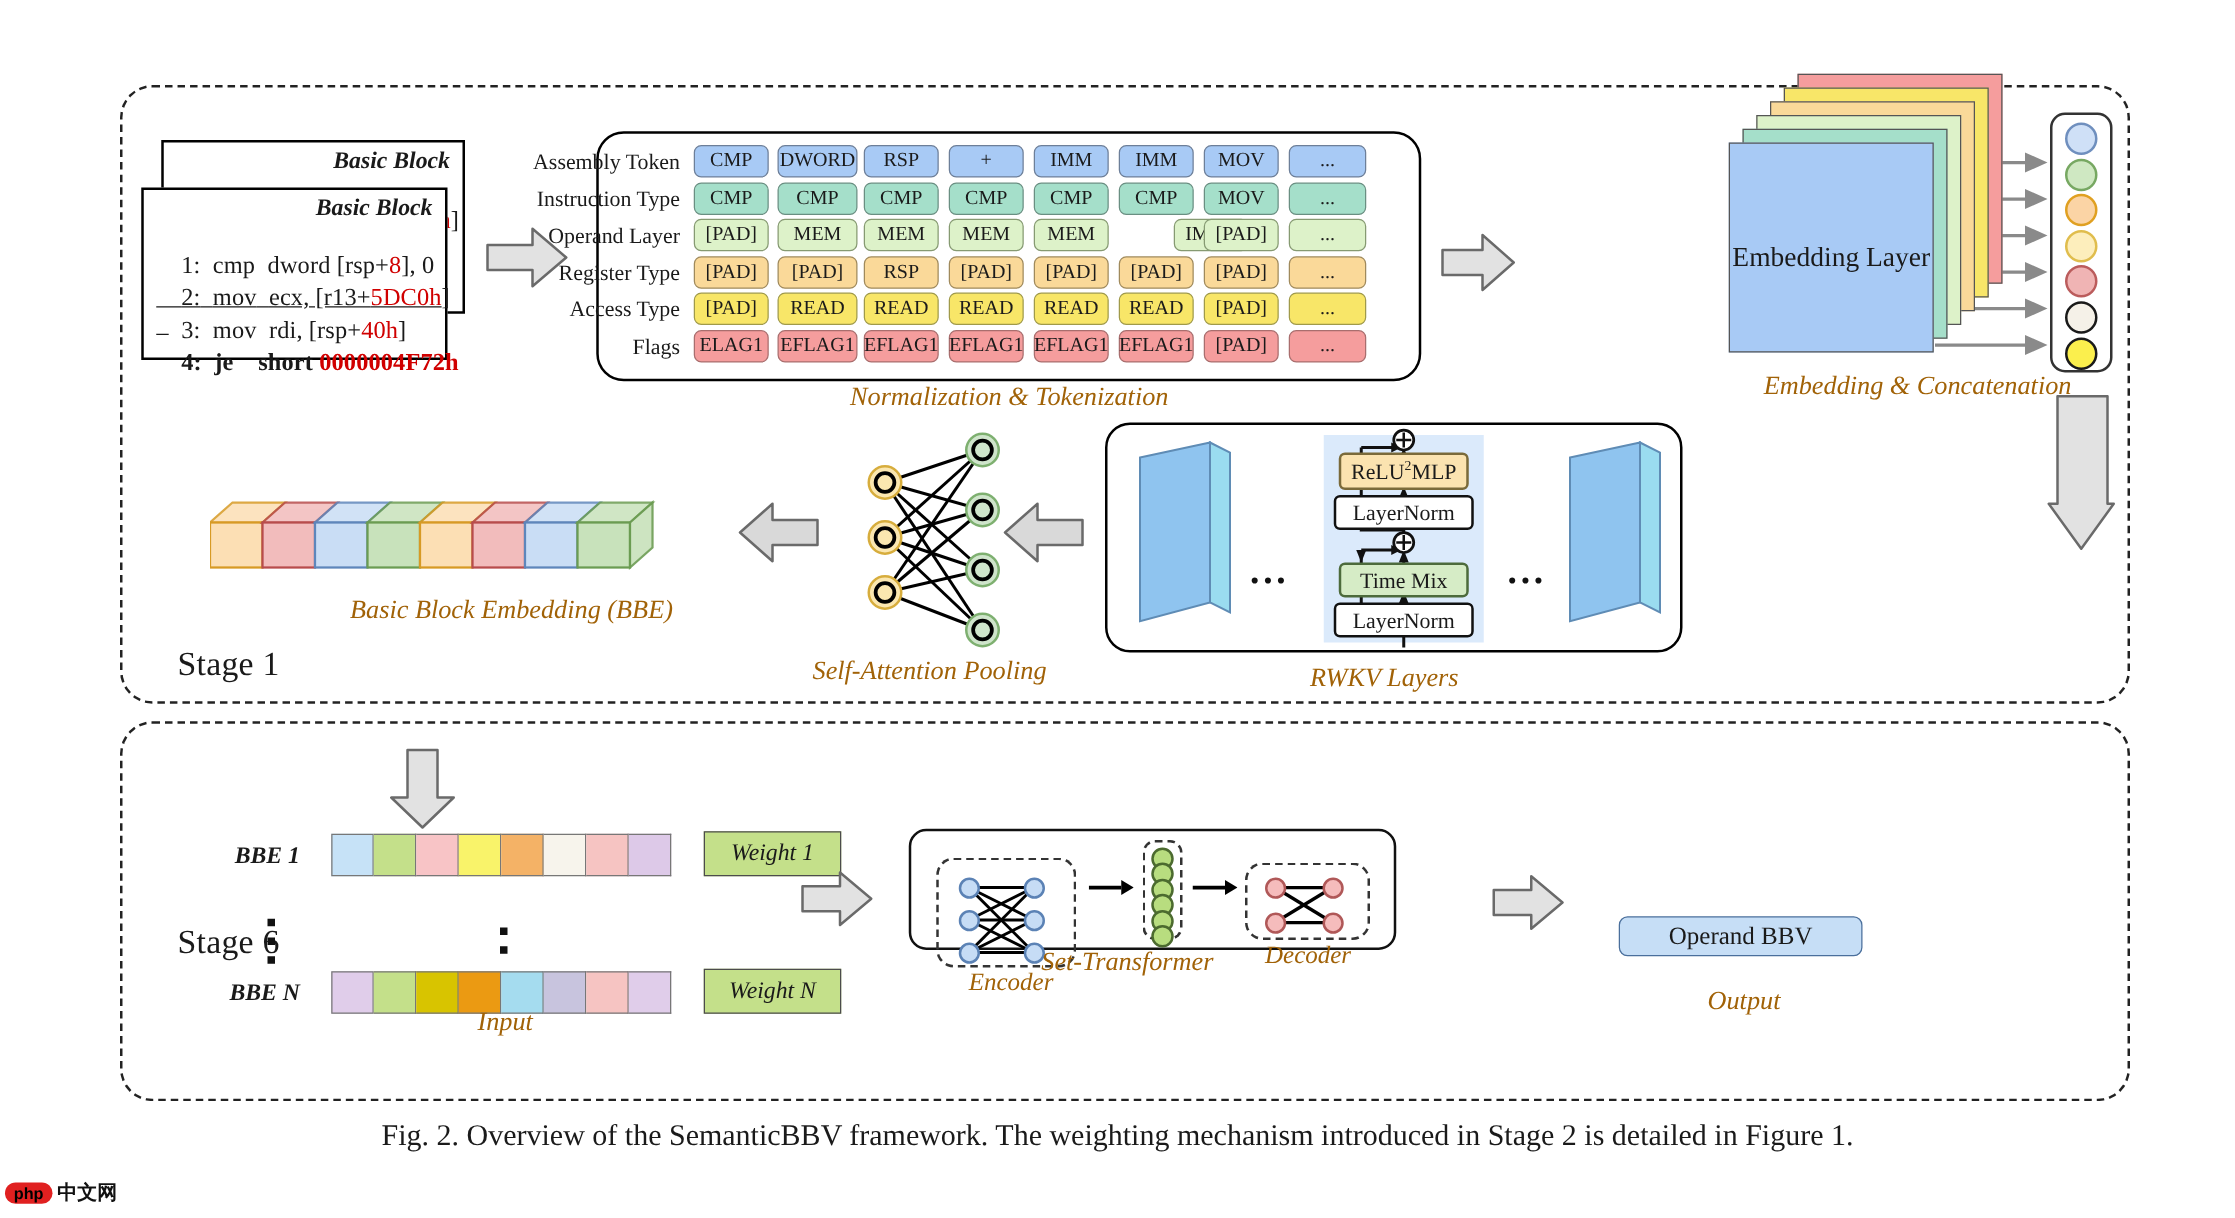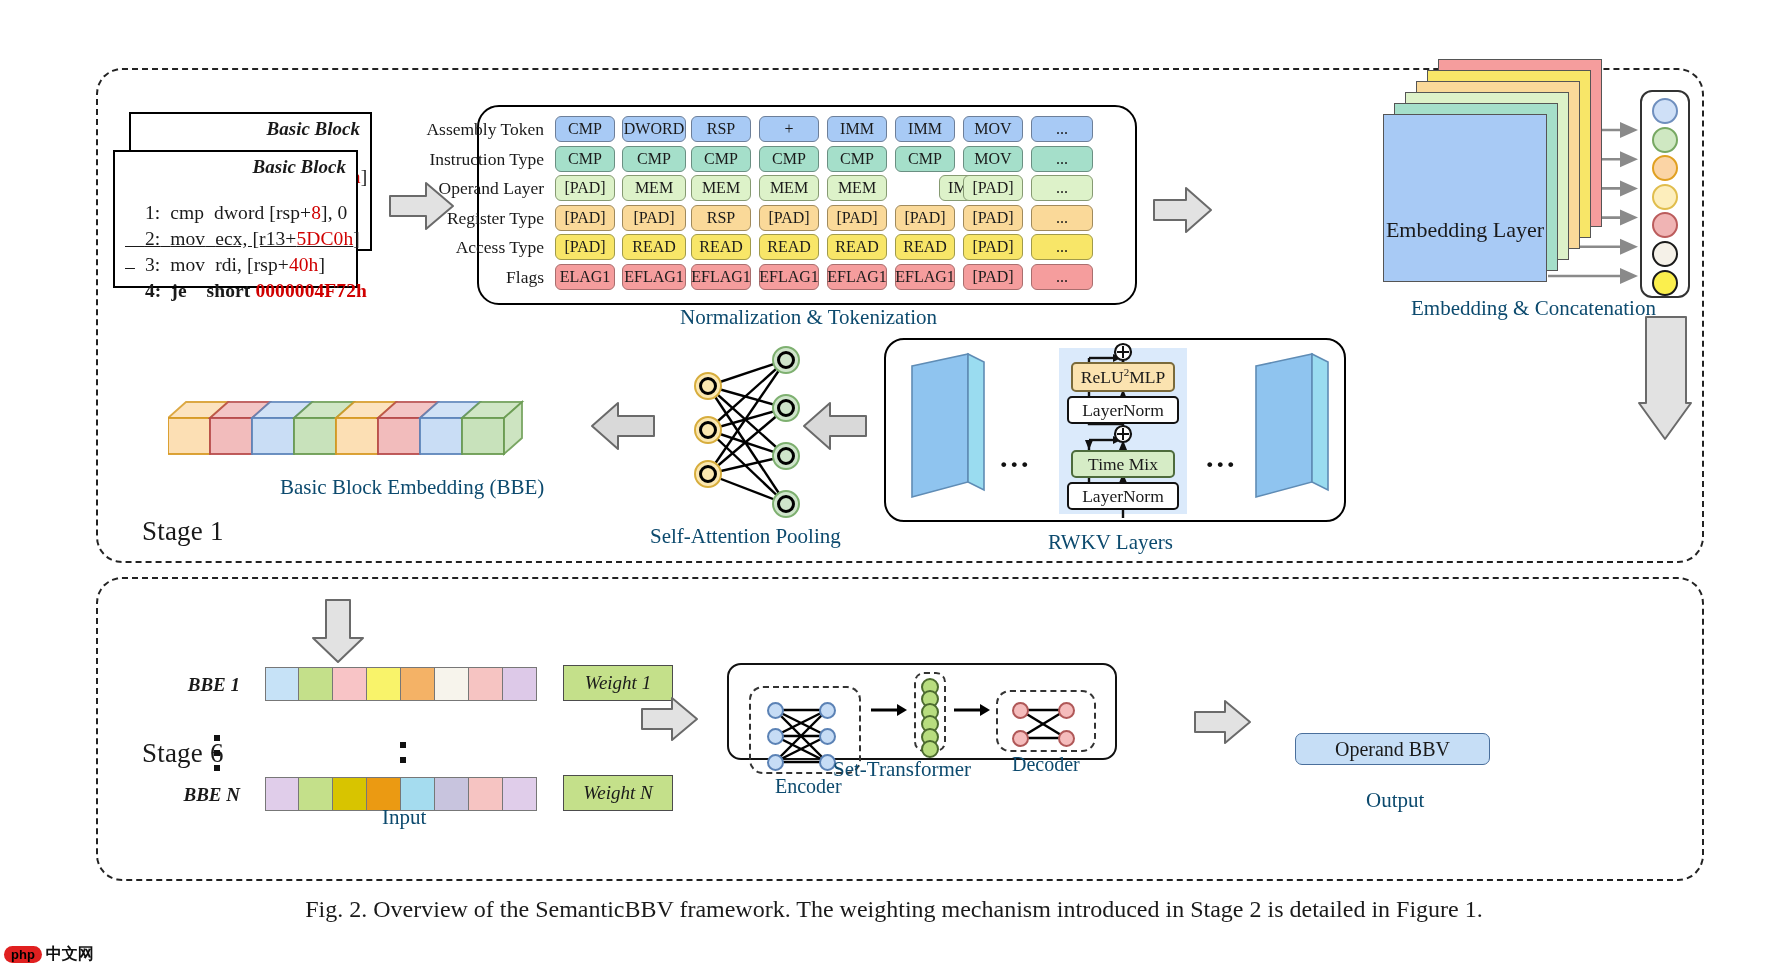--- a/index.html
+++ b/index.html
@@ -32,21 +32,21 @@
 
   
   .emb-sheet{position:absolute;border:1.6px solid #555;box-sizing:border-box;}
   #emb-label{position:absolute;font-size:22px;}
 
   
   #concat-box{position:absolute;border:2.2px solid #333;border-radius:12px;box-sizing:border-box;background:#fff;}
   .cdot{position:absolute;border-radius:50%;box-sizing:border-box;}
 
   
-  .cap{position:absolute;font-size:21px;color:#0c4a6e;white-space:nowrap;}
+  .cap{position:absolute;font-style:italic;font-size:21px;color:#a16207;white-space:nowrap;}
 
   
   #rwkv-panel{position:absolute;left:884px;top:338px;width:462px;height:184px;
               border:2px solid #000;border-radius:20px;box-sizing:border-box;background:#fff;}
   #rwkv-inner{position:absolute;background:#dbeafb;}
   .rk-box{position:absolute;border:2px solid #111;border-radius:5px;
           display:flex;align-items:center;justify-content:center;font-size:17.5px;box-sizing:border-box;background:#fff;}
   .rk-box.relu{background:#fbe3b0;border-color:#7a6a3a;}
   .rk-box.timemix{background:#d6ecc6;border-color:#4d6b3c;}
   .ell{position:absolute;font-size:30px;font-weight:bold;letter-spacing:3px;color:#111;}
@@ -187,21 +187,21 @@
 </div>
 
 <div id="emb-stack">
     <div class="emb-sheet" style="left: 1438px; top: 59px; width: 164px; height: 168px; background: rgb(245, 157, 157); z-index: 1;"></div>
     <div class="emb-sheet" style="left: 1427px; top: 70px; width: 164px; height: 168px; background: rgb(248, 230, 104); z-index: 2;"></div>
     <div class="emb-sheet" style="left: 1416px; top: 81px; width: 164px; height: 168px; background: rgb(250, 217, 153); z-index: 3;"></div>
     <div class="emb-sheet" style="left: 1405px; top: 92px; width: 164px; height: 168px; background: rgb(221, 242, 201); z-index: 4;"></div>
     <div class="emb-sheet" style="left: 1394px; top: 103px; width: 164px; height: 168px; background: rgb(165, 223, 202); z-index: 5;"></div>
     <div class="emb-sheet" style="left: 1383px; top: 114px; width: 164px; height: 168px; background: rgb(168, 202, 245); z-index: 6;"></div>
   </div>
-<div id="emb-label" style="left: 1383px; top: 193px; width: 164px; text-align: center; z-index: 20; margin-top: 24px;">Embedding Layer</div>
+<div id="emb-label" style="left: 1383px; top: 193px; width: 164px; text-align: center; z-index: 20;">Embedding Layer</div>
 <div id="emb-arrows">
     <svg width="95" height="210" style="position: absolute; left: 1548px; top: 92px;">
       <line x1="0" y1="38" x2="72" y2="38" stroke="#8a8a8a" stroke-width="2.6"></line>
       <polygon points="72,30 90,38 72,46" fill="#8a8a8a"></polygon>
       <line x1="0" y1="67.2" x2="72" y2="67.2" stroke="#8a8a8a" stroke-width="2.6"></line>
       <polygon points="72,59.2 90,67.2 72,75.2" fill="#8a8a8a"></polygon>
       <line x1="0" y1="96.4" x2="72" y2="96.4" stroke="#8a8a8a" stroke-width="2.6"></line>
       <polygon points="72,88.4 90,96.4 72,104.4" fill="#8a8a8a"></polygon>
       <line x1="0" y1="125.6" x2="72" y2="125.6" stroke="#8a8a8a" stroke-width="2.6"></line>
       <polygon points="72,117.6 90,125.6 72,133.6" fill="#8a8a8a"></polygon>

